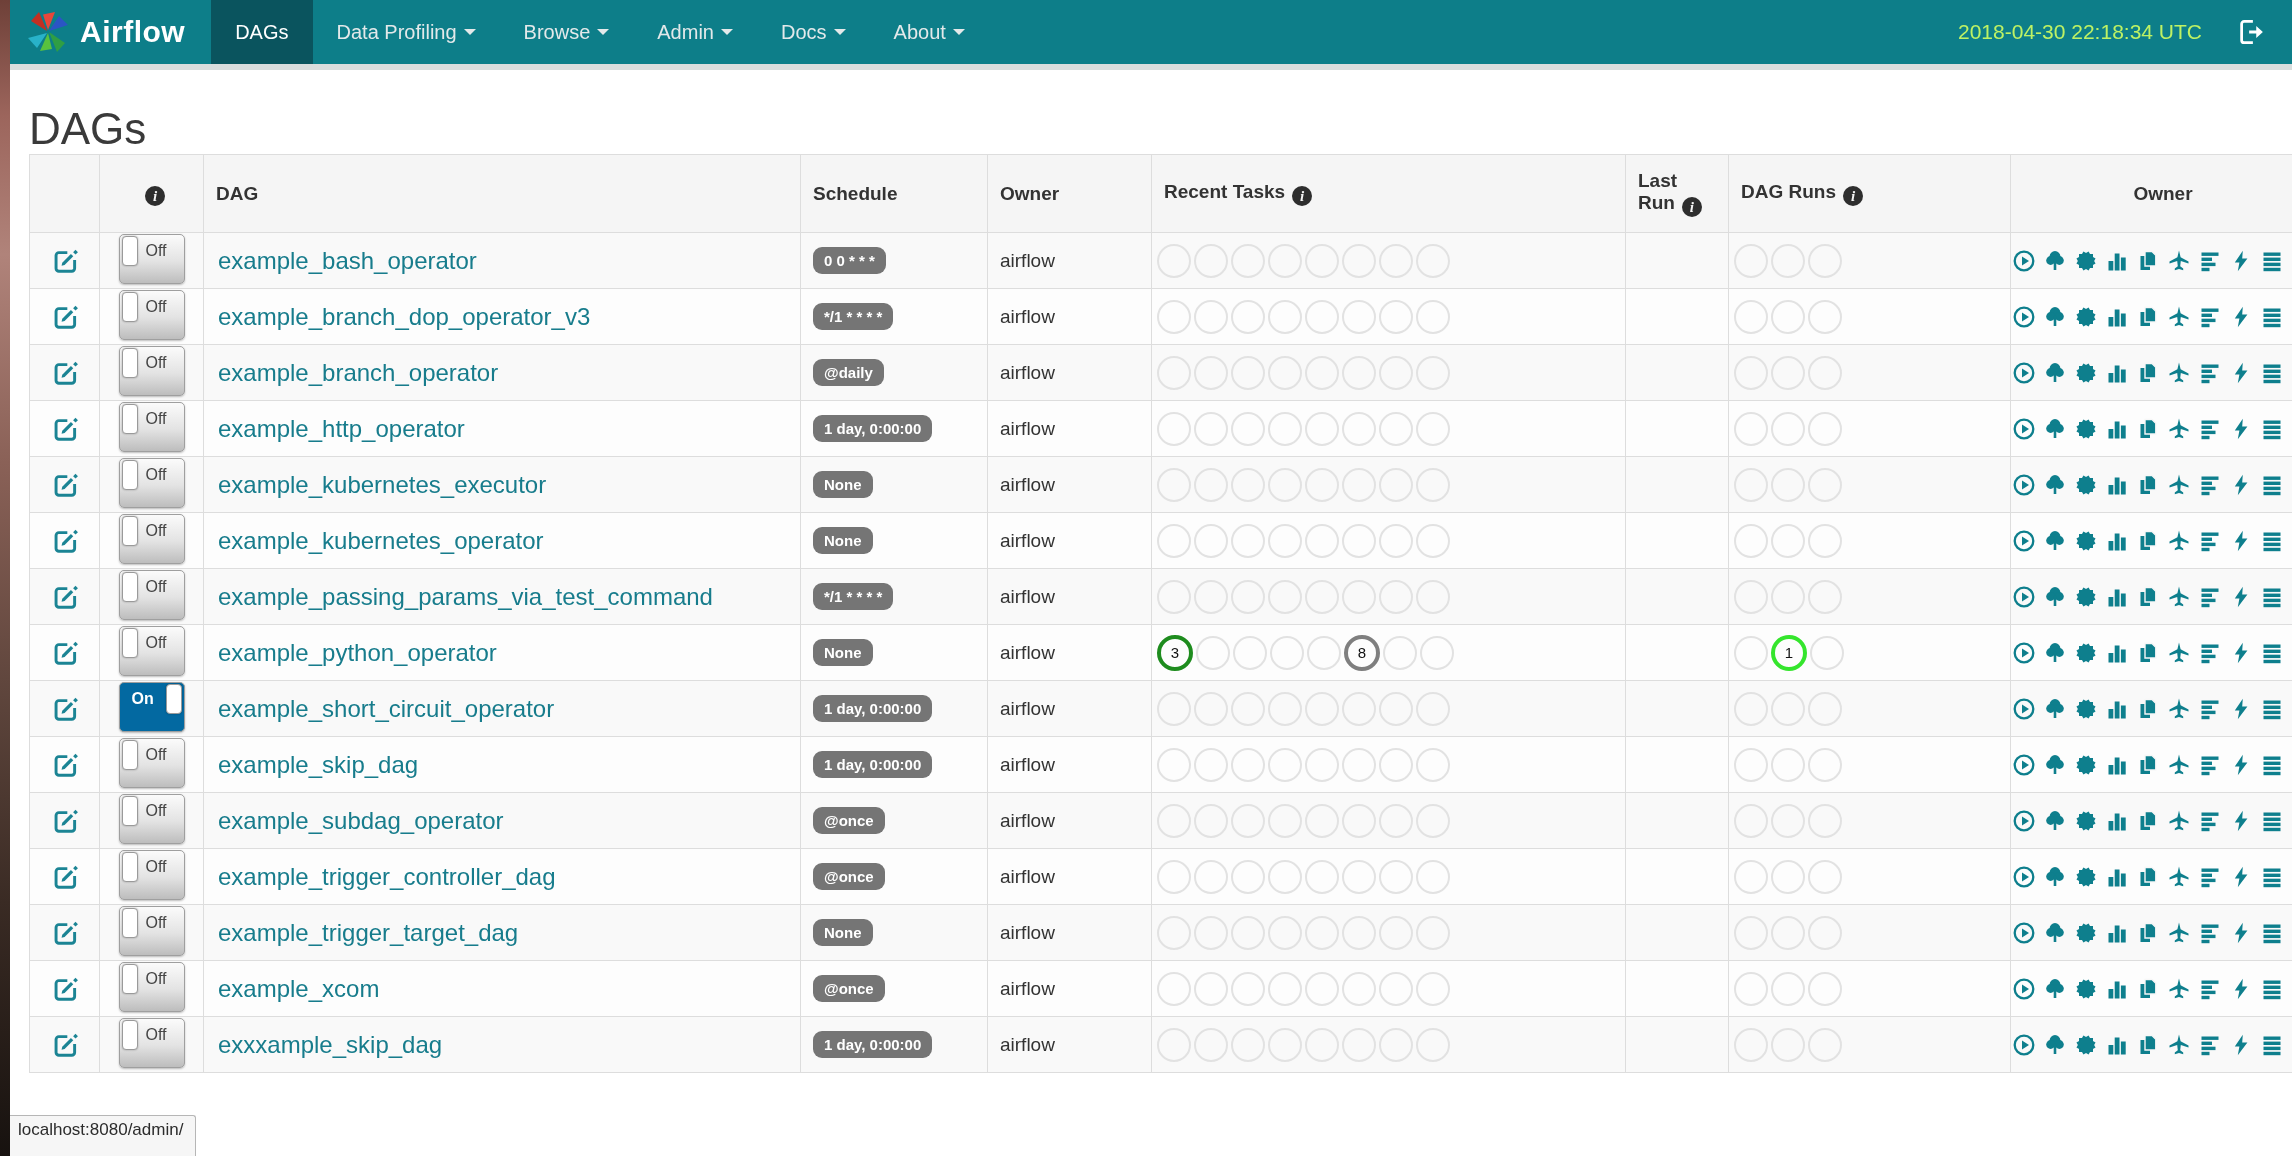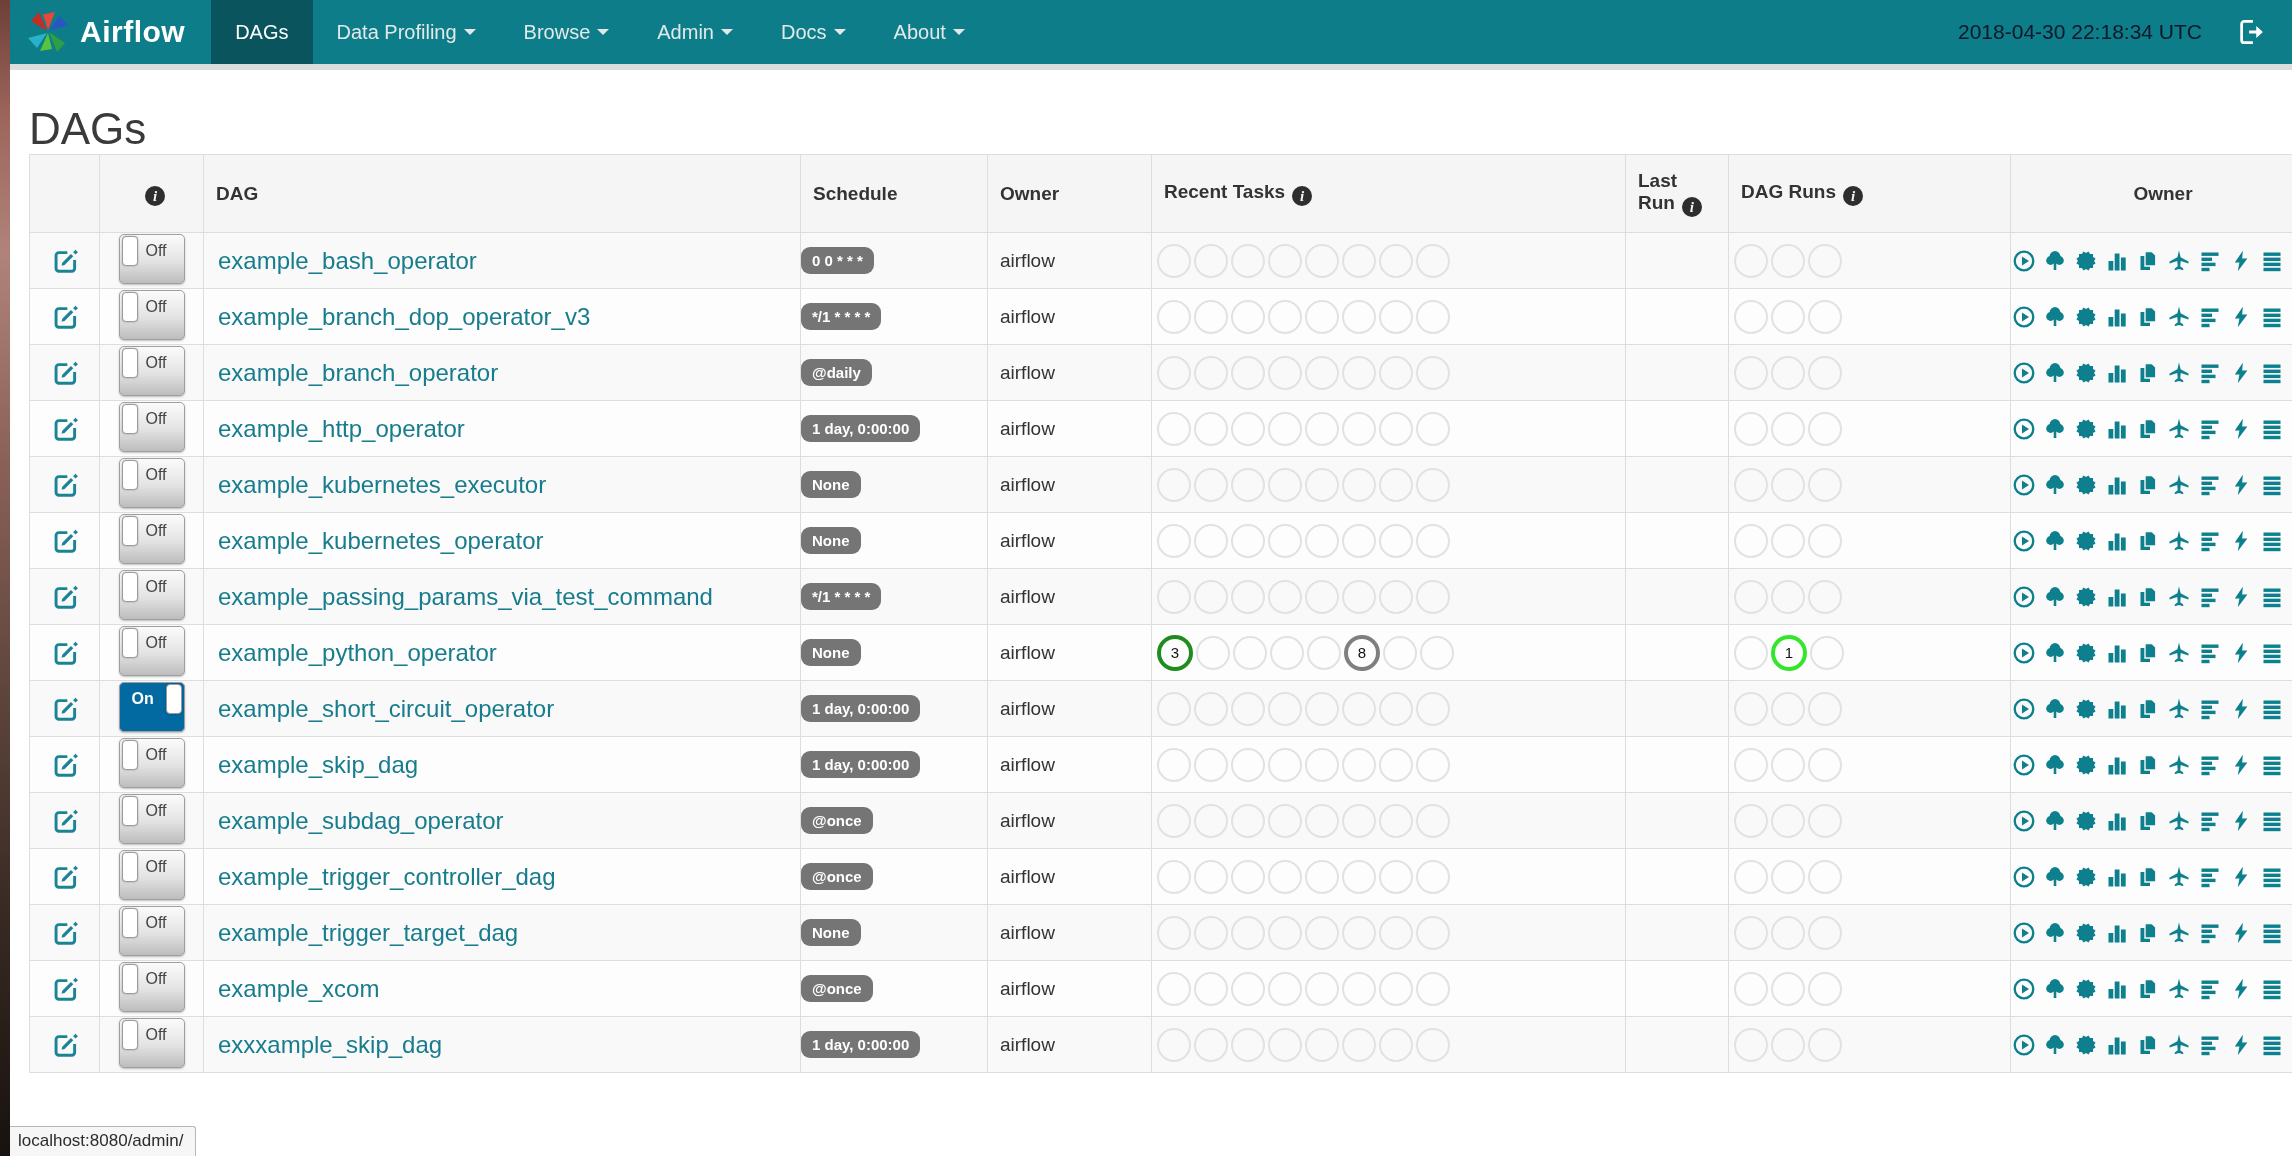--- a/index.html
+++ b/index.html
@@ -15,21 +15,21 @@
     display:flex; align-items:stretch; color:#e8eef0; }
   .navbar::after { content:""; position:absolute; left:0; right:0; top:64px; height:6px; background:#d9dddd; }
   .brand { display:flex; align-items:center; gap:10px; padding:0 26px 0 16px; cursor:pointer; }
   .brand-name { font-size:30px; font-weight:bold; color:#fff; letter-spacing:.5px; }
   .nav-items { display:flex; align-items:stretch; }
   .nav-item { display:flex; align-items:center; padding:0 24px; font-size:20px; color:#e3e9ea; cursor:pointer; }
   .nav-item.active { background:#0a545e; color:#fff; }
   .caret { display:inline-block; margin-left:7px; width:0; height:0;
     border-left:6px solid transparent; border-right:6px solid transparent; border-top:6px solid currentColor; }
   .nav-right { margin-left:auto; display:flex; align-items:center; gap:34px; padding-right:26px; }
-  .clock { font-size:21px; color:#0f172a; }
+  .clock { font-size:21px; color:#bef264; }
   .signout-icon { width:30px; height:30px; color:#fff; cursor:pointer; }
 
   
   .content { margin-left:10px; padding:0 22px 0 19px; }
   .page-title { margin-top:40px; font-size:44px; font-weight:500; color:#3a3a3a; }
   .search-row { display:flex; justify-content:flex-end; align-items:center; gap:12px; margin:26px 0 16px 0; }
   .search-label { font-size:21px; font-weight:bold; color:#222; }
   .search-input { width:1000px; height:46px; border:1px solid #c9c9c9; border-radius:6px;
     font-size:20px; padding:0 12px; outline:none; background:#fff; }
 
@@ -50,21 +50,21 @@
   .c-owner  { width:164px; }
   .c-recent { width:474px; }
   .c-lastrun{ width:103px; }
   .c-runs   { width:282px; }
   .c-links  { width:305px; }
   td.c-edit { color:#1b8494; }
   .edit-icon { width:27px; height:27px; vertical-align:middle; cursor:pointer; }
   td.c-info { text-align:center; }
   td.c-dag  { padding:0 14px; }
   .dag-link { font-size:24px; color:#177c8c; text-decoration:none; cursor:pointer; }
-  td.c-sched{ padding:0 0; }
+  td.c-sched{ padding:0 12px; }
   .badge { display:inline-block; background:#757575; color:#fff; font-size:15px; font-weight:bold;
     padding:5px 11px; border-radius:9px; white-space:nowrap; cursor:default; }
   td.c-owner { padding:0 12px; font-size:19px; color:#333; }
   td.c-recent, td.c-runs { padding:0 0 0 5px; }
   .circle-row { display:flex; align-items:center; gap:3px; }
   .tcircle { width:34px; height:34px; border-radius:50%; border:2px solid #e2e2e2;
     display:flex; align-items:center; justify-content:center;
     font-size:15px; color:#111; background:transparent; flex:0 0 auto; }
   .tcircle.has-count { border-width:4px; width:36px; height:36px; cursor:pointer; }
   td.c-links { color:#0e7f8d; }
@@ -87,21 +87,21 @@
   .toggle.off .toggle-label { margin-left:26px; }
   .toggle.on { background:#0369a1; color:#fff; font-weight:bold; }
   .toggle.on .knob { right:2px; }
   .toggle.on .toggle-label { margin-left:12px; text-align:left; }
   .knob { position:absolute; top:1px; width:16px; height:30px; background:#fff;
     border:1px solid #9a9a9a; border-radius:4px; box-shadow:0 0 2px rgba(0,0,0,.3); }
   .toggle-label { display:block; text-align:left; }
 
   
   .status-bar { position:absolute; left:10px; bottom:0; background:#f6f6f6; border:1px solid #b6b6b6;
-    border-left:none; border-bottom:none; border-top-right-radius:3px; padding:4px 12px 5px 8px;
+    border-left:none; border-bottom:none; border-top-right-radius:3px; padding:4px 12px 16px 8px;
     font-size:17px; color:#2c2c2c; z-index:60; }
 </style>
 </head>
 <body>
 
 <div class="edge-strip"></div>
 
 <div class="navbar">
   <div class="brand">
     <svg width="44" height="44" viewBox="0 0 44 44">

